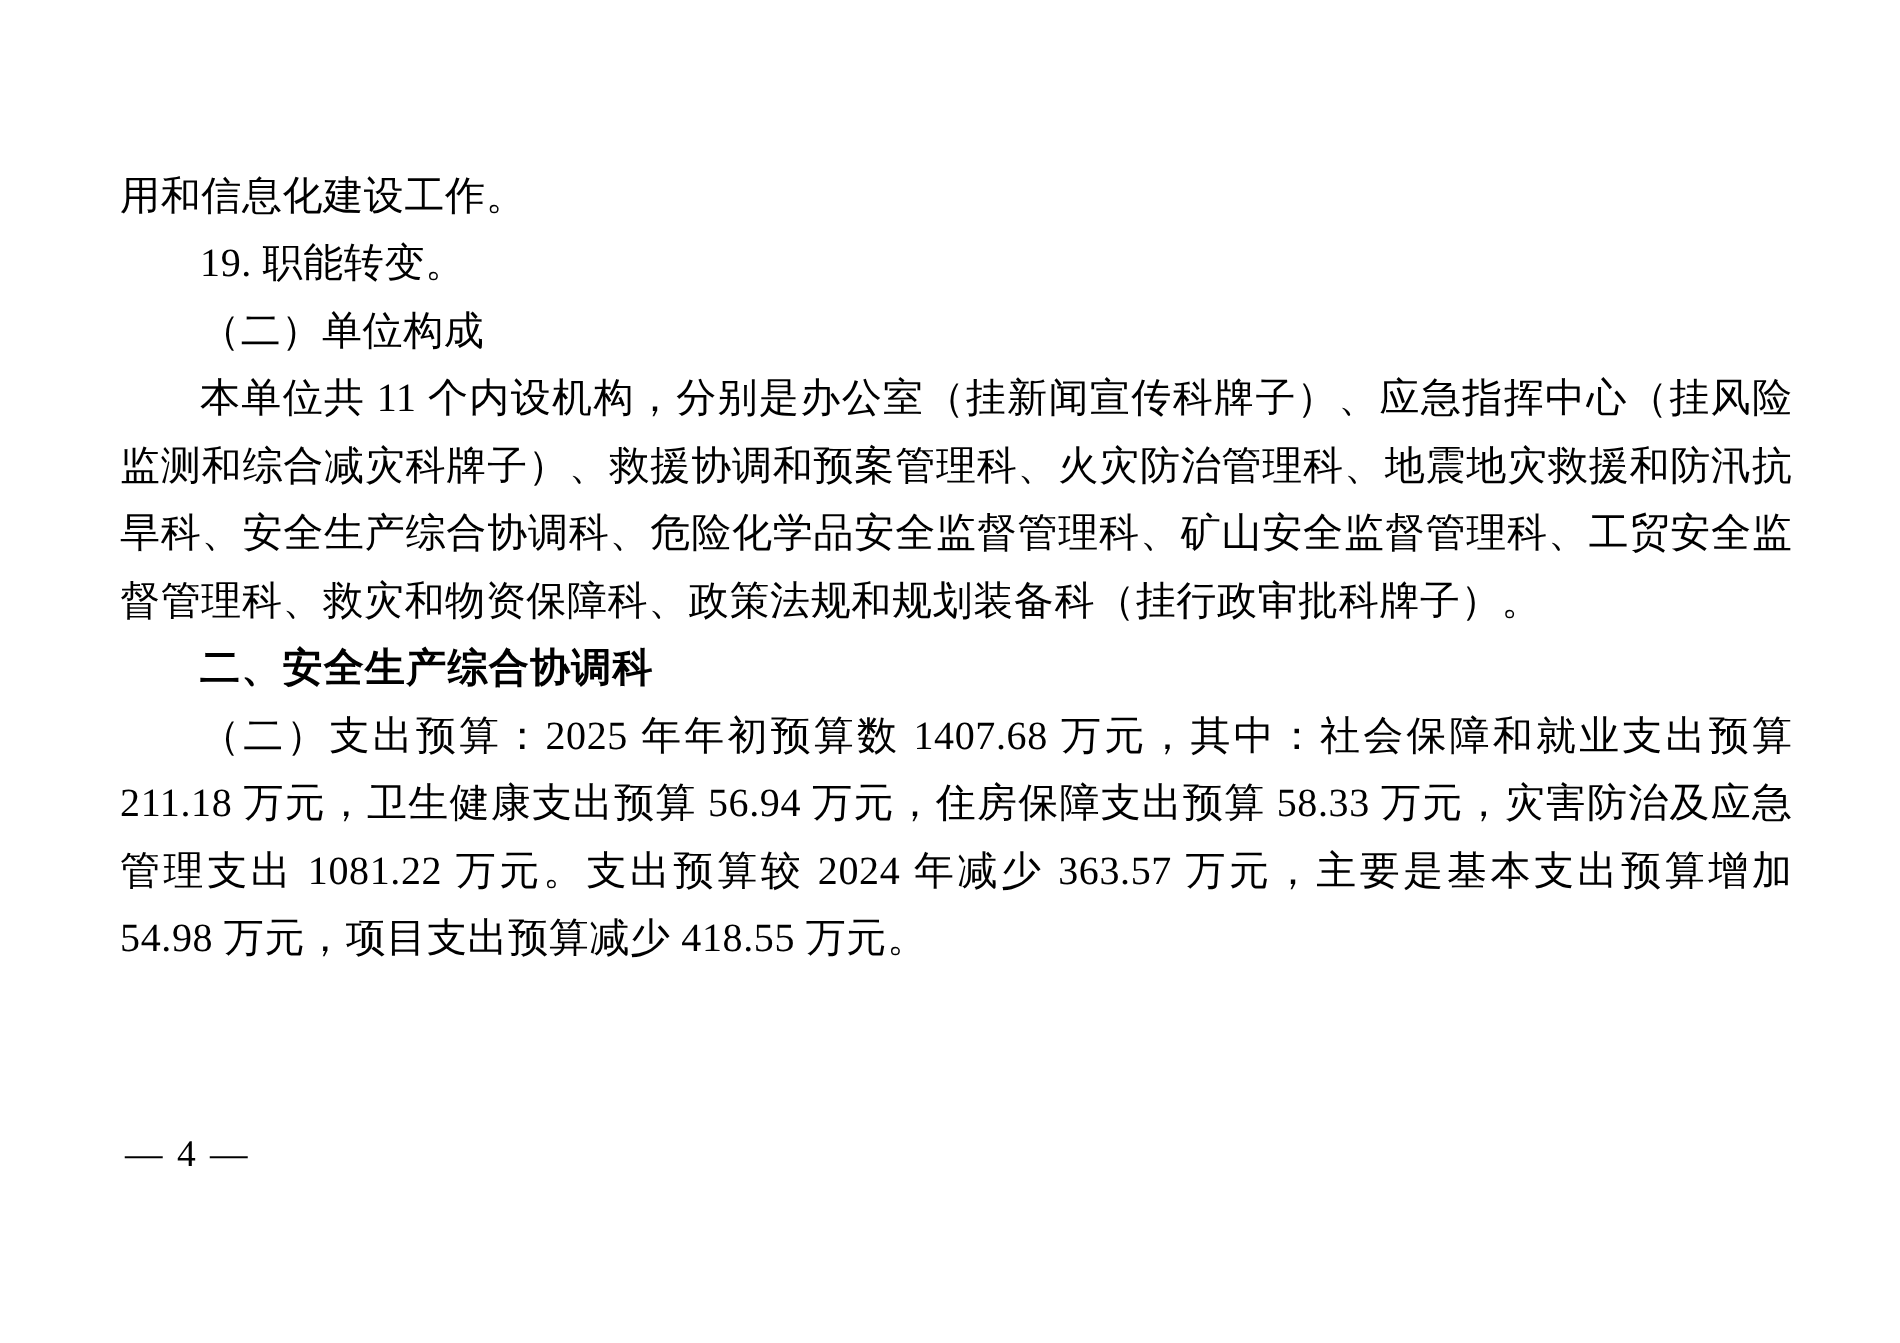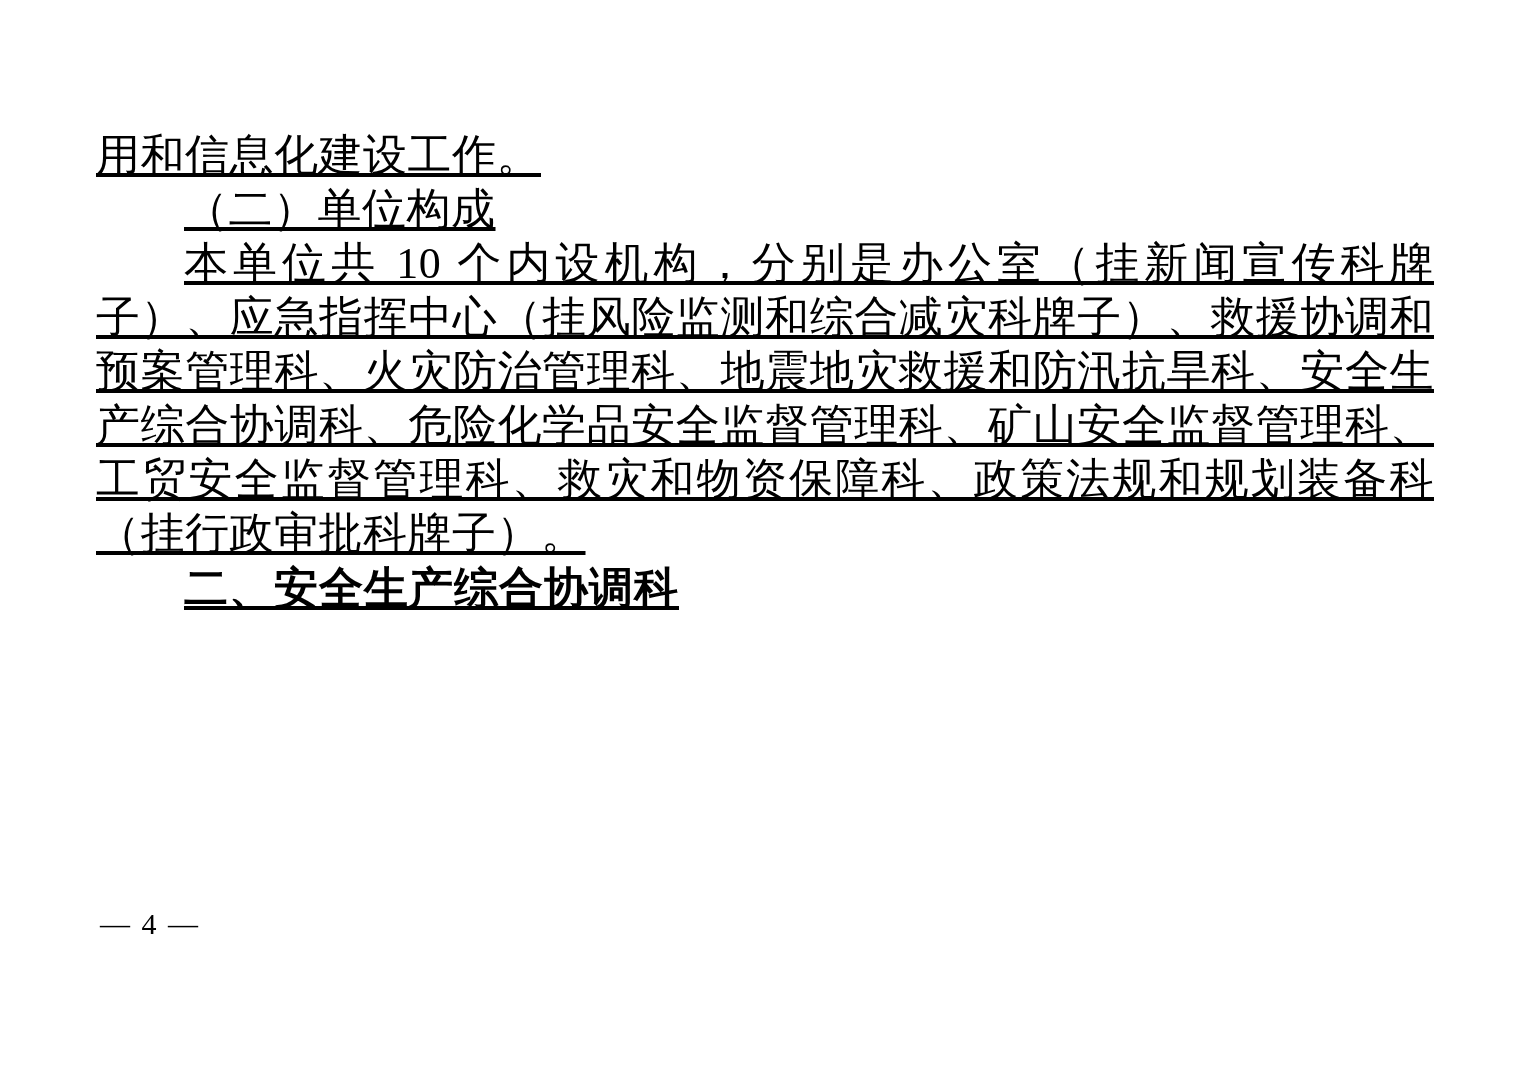--- a/index.html
+++ b/index.html
@@ -13,26 +13,25 @@
     position: relative;
     overflow: hidden;
     font-family: "Liberation Serif", "DejaVu Serif", serif;
     color: #000000;
   }
   .doc-content {
     position: absolute;
     left: 96px;
     top: 129px;
     width: 1338px;
-    font-size: 44px;
+    font-size: 32px;
     line-height: 54px;
     text-align: justify;
     text-justify: inter-character;
     letter-spacing: 0.5px;
-    text-decoration: underline;
   }
   .doc-content p {
     margin: 0;
     padding: 0;
   }
   .doc-content p.indent {
     text-indent: 2em;
   }
   .doc-content p.heading-bold {
     font-family: "Liberation Sans", "DejaVu Sans", sans-serif;
@@ -48,20 +47,22 @@
     letter-spacing: 2px;
   }
 </style>
 </head>
 <body>
 
 <div class="doc-page">
 
   <div class="doc-content">
     <p class="body">用和信息化建设工作。</p>
+    <p class="body indent">19. 职能转变。</p>
     <p class="body indent">（二）单位构成</p>
-    <p class="body indent">本单位共 10 个内设机构，分别是办公室（挂新闻宣传科牌子）、应急指挥中心（挂风险监测和综合减灾科牌子）、救援协调和预案管理科、火灾防治管理科、地震地灾救援和防汛抗旱科、安全生产综合协调科、危险化学品安全监督管理科、矿山安全监督管理科、工贸安全监督管理科、救灾和物资保障科、政策法规和规划装备科（挂行政审批科牌子）。</p>
+    <p class="body indent">本单位共 11 个内设机构，分别是办公室（挂新闻宣传科牌子）、应急指挥中心（挂风险监测和综合减灾科牌子）、救援协调和预案管理科、火灾防治管理科、地震地灾救援和防汛抗旱科、安全生产综合协调科、危险化学品安全监督管理科、矿山安全监督管理科、工贸安全监督管理科、救灾和物资保障科、政策法规和规划装备科（挂行政审批科牌子）。</p>
     <p class="heading-bold indent">二、安全生产综合协调科</p>
+    <p class="body indent">（二）支出预算：2025 年年初预算数 1407.68 万元，其中：社会保障和就业支出预算 211.18 万元，卫生健康支出预算 56.94 万元，住房保障支出预算 58.33 万元，灾害防治及应急管理支出 1081.22 万元。支出预算较 2024 年减少 363.57 万元，主要是基本支出预算增加 54.98 万元，项目支出预算减少 418.55 万元。</p>
   </div>
 
   <div class="page-number">— 4 —</div>
 
 </div>
 
 </body></html>

